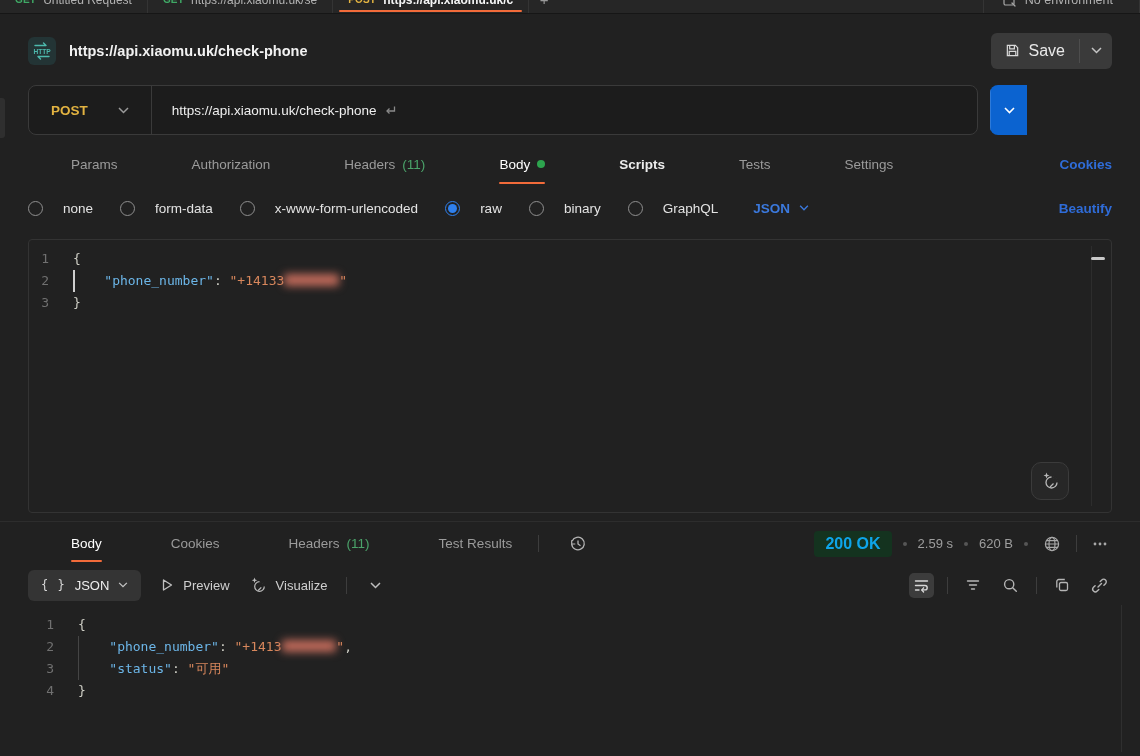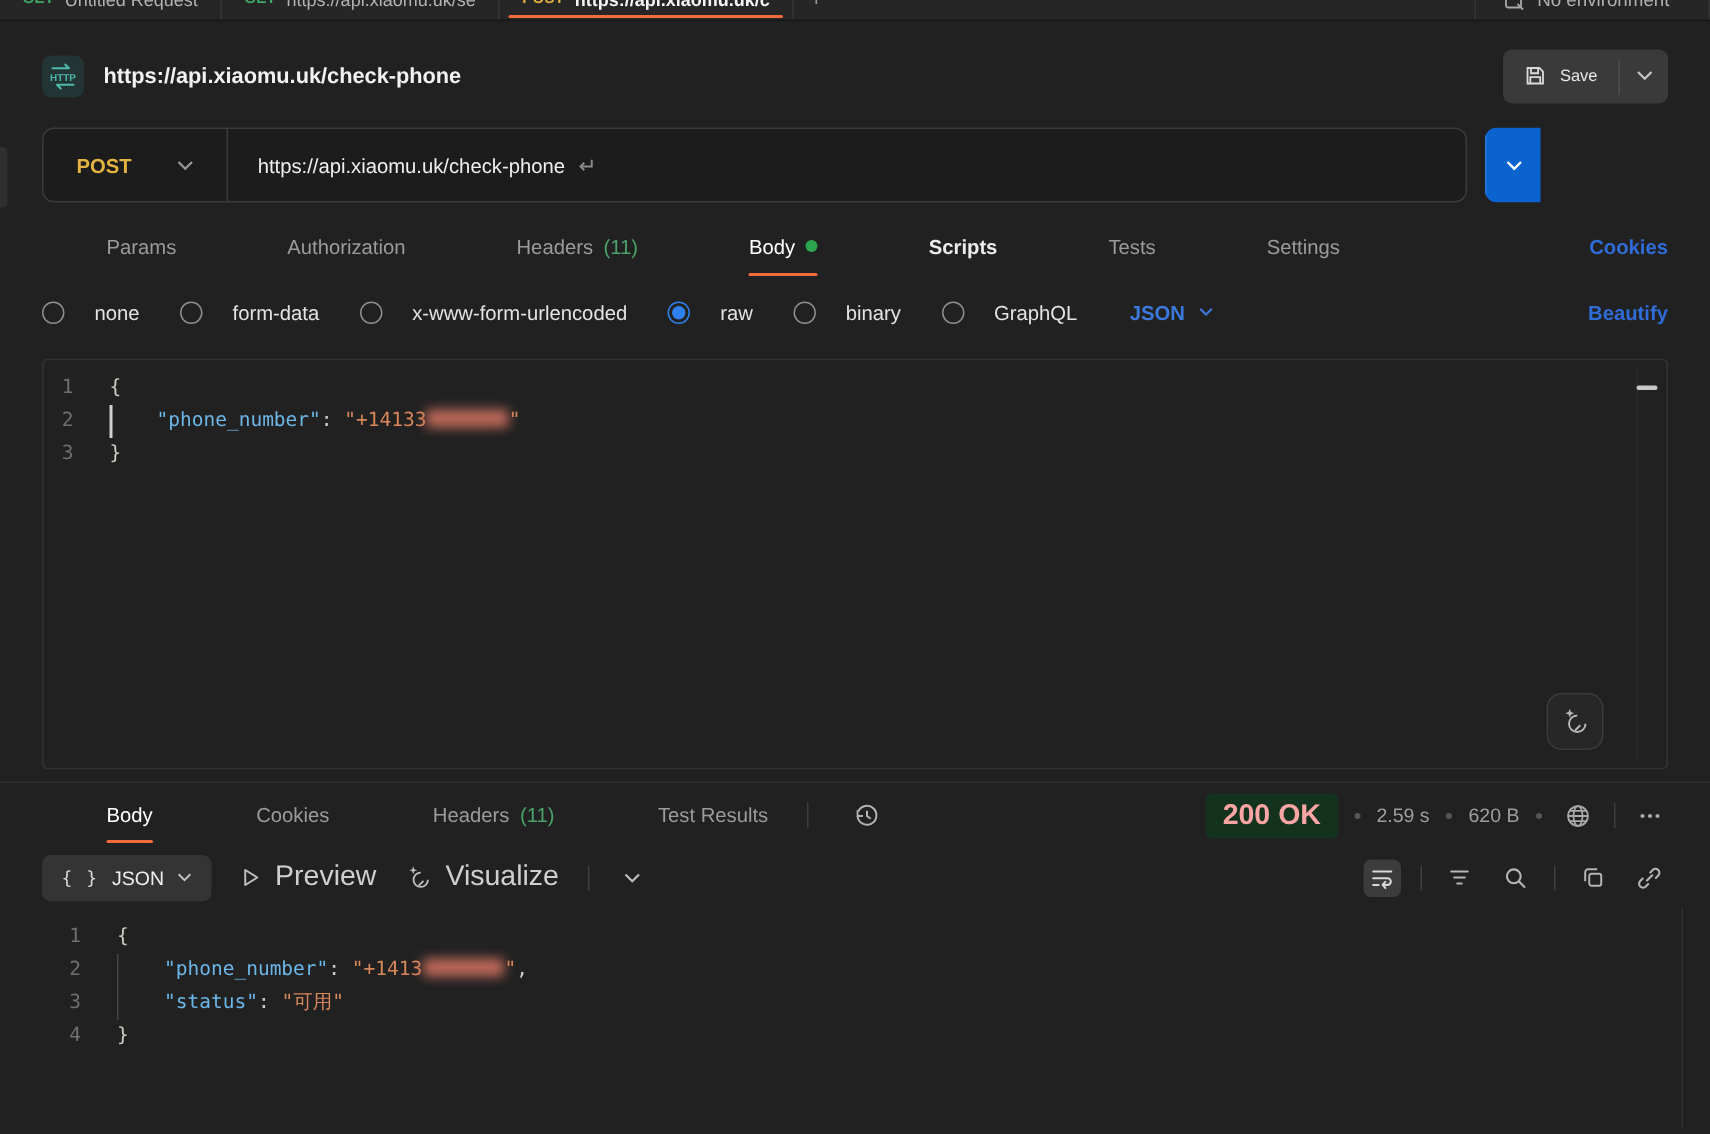--- a/index.html
+++ b/index.html
@@ -21,21 +21,21 @@
   .ttab.active::after { content:""; position:absolute; left:6px; right:6px; bottom:2px; height:2px; background:#f26b3a; border-radius:1px; }
   .ttab-plus { width:30px; height:29px; display:flex; align-items:center; justify-content:center; color:#9a9a9a; font-size:15px; }
   .env { margin-left:auto; display:flex; align-items:center; gap:9px; color:#b0b0b0; padding:0 26px 0 18px;
          border-left:1px solid #343434; border-right:1px solid #343434; height:29px; font-size:12.5px; }
 
   
   .header { display:flex; align-items:center; gap:13px; padding:17px 28px 0; height:56px; }
   .http-badge { width:28px; height:28px; border-radius:6px; background:#233435; display:flex; align-items:center; justify-content:center; flex:none; }
   .req-title { font-size:14.5px; font-weight:700; color:#f2f2f2; }
   .save-group { margin-left:auto; display:flex; align-items:stretch; background:#3a3a3a; border-radius:6px; height:36px; overflow:hidden; }
-  .save-main { display:flex; align-items:center; gap:9px; padding:0 14px; color:#e9e9e9; font-size:11px; cursor:pointer; }
+  .save-main { display:flex; align-items:center; gap:9px; padding:0 14px; color:#e9e9e9; font-size:16px; cursor:pointer; }
   .save-sep { width:1px; background:#4d4d4d; margin:6px 0; }
   .save-caret { width:32px; display:flex; align-items:center; justify-content:center; cursor:pointer; }
 
   
   .url-row { display:flex; gap:12px; padding:0 28px; margin-top:15px; height:50px; }
   .url-box { flex:1; display:flex; align-items:center; border:1px solid #3a3a3a; background:#1c1c1c; border-radius:8px; }
   .method { color:#e2b341; font-weight:700; font-size:13.5px; padding:0 0 0 22px; display:flex; align-items:center; gap:30px; height:100%; cursor:pointer; }
   .method-sep { width:1px; height:100%; background:#3a3a3a; margin-left:22px; }
   .url-text { padding-left:20px; color:#efefef; font-size:13.5px; font-weight:500; display:flex; align-items:center; gap:7px; }
   .return-glyph { color:#8a8a8a; }
@@ -79,29 +79,29 @@
   .postbot-btn { position:absolute; right:42px; bottom:12px; width:38px; height:38px; border-radius:10px;
                  border:1px solid #3b3b3b; background:#272727; display:flex; align-items:center; justify-content:center; cursor:pointer; }
 
   
   .resp-sep { margin-top:8px; border-top:1px solid #2d2d2d; }
   .resp-header { display:flex; align-items:center; gap:26px; padding:0 28px; height:43px; }
   .v-div { width:1px; height:17px; background:#3d3d3d; flex:none; }
   .icon-btn { display:flex; align-items:center; justify-content:center; cursor:pointer; padding:4px; border-radius:5px; }
   .icon-btn.active-bg { background:#3c3c3c; }
   .resp-right { margin-left:auto; display:flex; align-items:center; gap:11px; }
-  .status-pill { background:#14331f; color:#fca5a5; font-weight:600; font-size:19px; padding:4px 11px; border-radius:4px; }
+  .status-pill { background:#14331f; color:#0ea5e9; font-weight:600; font-size:16px; padding:4px 11px; border-radius:4px; }
   .meta { color:#9e9e9e; font-size:13px; }
   .dot-sep { width:4px; height:4px; border-radius:50%; background:#565656; }
 
   .resp-toolbar { display:flex; align-items:center; gap:19px; padding:0 28px; height:40px; }
   .json-btn { display:flex; align-items:center; gap:9px; background:#343434; border-radius:6px; height:31px; padding:0 13px;
               color:#eeeeee; font-size:13px; font-weight:500; cursor:pointer; }
   .curly { font-family:"DejaVu Sans Mono", monospace; color:#d9d9d9; font-size:12px; letter-spacing:1px; }
-  .tool-item { display:flex; align-items:center; gap:9px; color:#cfcfcf; font-size:19px; cursor:pointer;text-align:right; }
+  .tool-item { display:flex; align-items:center; gap:9px; color:#cfcfcf; font-size:13px; cursor:pointer;text-align:right; }
   .resp-tools-right { margin-left:auto; display:flex; align-items:center; gap:13px; }
 
   .resp-body { position:relative; padding:9px 0 0 28px; font-family:"DejaVu Sans Mono", monospace; font-size:13px; height:146px; }
   .resp-body .ln { width:50px; }
   .resp-scroll-line { position:absolute; top:0; bottom:-1px; right:18px; width:1px; background:#2f2f2f; }
 
   .side-sliver { position:absolute; left:0; top:98px; width:5px; height:40px; background:#2f2f2f; border-radius:0 3px 3px 0; }
 
   .chev { flex:none; }
 </style>

